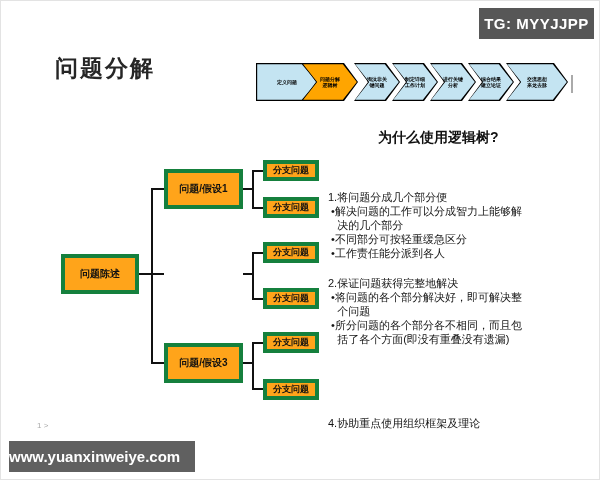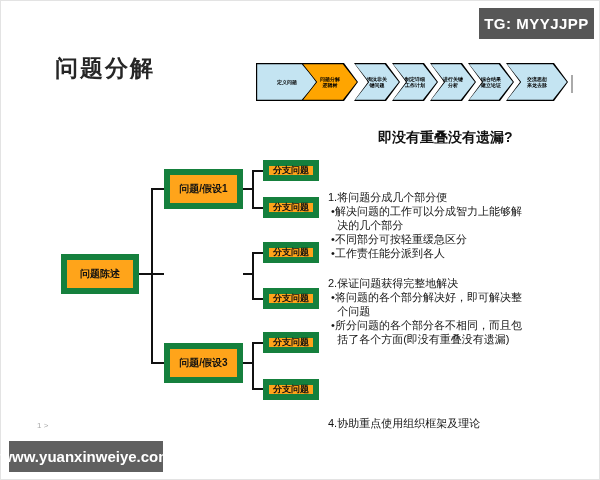--- a/index.html
+++ b/index.html
@@ -5,39 +5,39 @@
   html,body{margin:0;padding:0;}
   body{
     width:600px;height:480px;position:relative;background:#fff;overflow:hidden;
     font-family:"Liberation Sans","DejaVu Sans",sans-serif;
   }
   .slide{position:absolute;inset:0;border:1px solid #e3e3e3;background:#fff;}
 
   
   .tg-badge{position:absolute;left:478px;top:7px;width:115px;height:31px;background:#575757;
     color:#fff;font-weight:bold;font-size:15px;display:flex;align-items:center;justify-content:center;letter-spacing:.5px;}
-  .watermark{position:absolute;left:8px;top:440px;width:154px;height:31px;background:#606060;
-    color:#fff;font-weight:bold;font-size:15px;display:flex;align-items:center;justify-content:center;}
+  .watermark{position:absolute;left:8px;top:440px;width:186px;height:31px;background:#606060;
+    color:#fff;font-weight:bold;font-size:15px;display:flex;align-items:center;}
   .page-ind{position:absolute;left:36px;top:420px;font-size:8px;color:#aaa;}
 
   .title{position:absolute;left:54px;top:52px;font-size:23px;font-weight:bold;color:#262626;letter-spacing:2px;}
 
   
   .strip{position:absolute;left:255px;top:62px;width:335px;height:38px;}
   .chev{position:absolute;top:0;height:38px;}
   .chev .outer{position:absolute;inset:0;background:#000;}
   .chev .inner{position:absolute;inset:1.2px;}
   .chev .lbl{position:absolute;inset:0;display:flex;align-items:center;justify-content:center;
     font-size:5px;line-height:6px;font-weight:bold;color:#000;text-align:center;white-space:pre-line;padding:0 6px;}
   .cp-pent .outer,.cp-pent .inner{clip-path:polygon(0 0,calc(100% - 15px) 0,100% 50%,calc(100% - 15px) 100%,0 100%);}
   .cp-chev .outer,.cp-chev .inner{clip-path:polygon(0 0,calc(100% - 14px) 0,100% 50%,calc(100% - 14px) 100%,0 100%,14px 50%);}
   .strip-tick{position:absolute;left:315px;top:12px;width:2px;height:18px;background:#aaa;}
 
   
-  .node{position:absolute;background:#FFA41A;border:6px solid #15803d;box-sizing:border-box;
+  .node{position:absolute;background:#FFA41A;border:4px solid #15803d;box-sizing:border-box;
     display:flex;align-items:center;justify-content:center;font-weight:bold;color:#111;}
   .node.root{left:60px;top:253px;width:78px;height:40px;font-size:10px;}
   .node.hyp{left:163px;width:79px;height:40px;font-size:10px;}
   .node.branch{left:262px;width:56px;height:21px;font-size:9px;}
   .line{position:absolute;background:#111;}
 
   
   .why-head{position:absolute;left:377px;top:128px;font-size:14px;font-weight:bold;color:#111;}
   .why-item{position:absolute;left:327px;width:264px;font-size:11px;line-height:14px;color:#141414;white-space:pre-wrap;margin-top:37px;}
 </style>
@@ -121,21 +121,21 @@
   <div class="node root">问题陈述</div>
   <div class="node hyp" style="top:168px">问题/假设1</div>
   <div class="node hyp" style="top:342px">问题/假设3</div>
   <div class="node branch" style="top:159px">分支问题</div>
   <div class="node branch" style="top:196px">分支问题</div>
   <div class="node branch" style="top:241px">分支问题</div>
   <div class="node branch" style="top:287px">分支问题</div>
   <div class="node branch" style="top:331px">分支问题</div>
   <div class="node branch" style="top:378px">分支问题</div>
 
-  <div class="why-head">即没有重叠没有遗漏?</div>
+  <div class="why-head">为什么使用逻辑树?</div>
   <div class="why-item" style="top:152px">1.将问题分成几个部分便
  •解决问题的工作可以分成智力上能够解
    决的几个部分
  •不同部分可按轻重缓急区分
  •工作责任能分派到各人</div>
   <div class="why-item" style="top:238px">2.保证问题获得完整地解决
  •将问题的各个部分解决好，即可解决整
    个问题
  •所分问题的各个部分各不相同，而且包
    括了各个方面(即没有重叠没有遗漏)</div>

